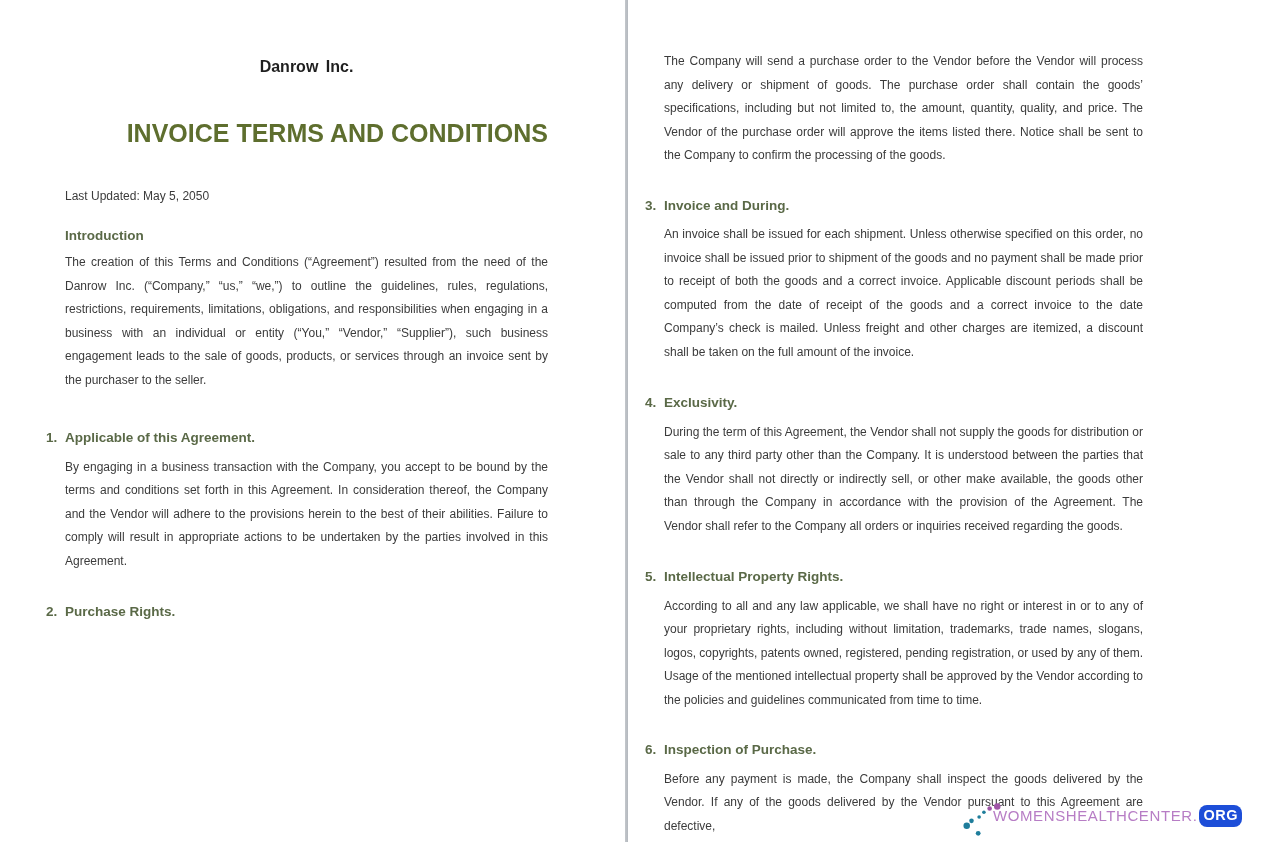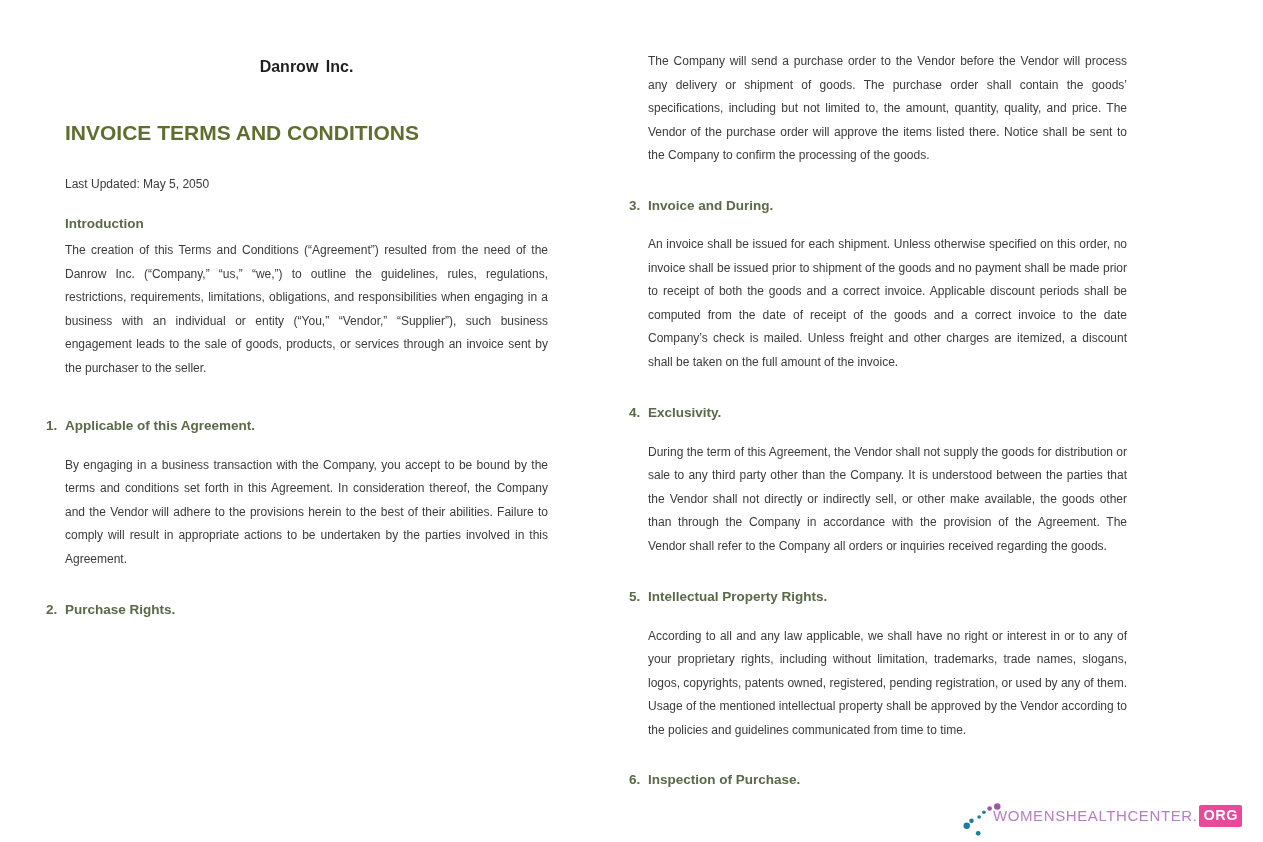--- a/index.html
+++ b/index.html
@@ -23,21 +23,21 @@
     background: #ffffff;
     box-sizing: border-box;
     overflow: hidden;
   }
   .page-left {
     left: 0;
     width: 625px;
     padding: 0 77px 0 65px;
   }
   .page-right {
-    left: 612px;
+    left: 628px;
     width: 579px;
     padding: 50px 64px 0 36px;
   }
   .page-divider {
     position: absolute;
     top: 0;
     left: 625px;
     width: 14px;
     height: 842px;
     background: linear-gradient(90deg, #c3c7cb 0%, #aaafb6 35%, #a2a8af 65%, #878d95 100%);
@@ -46,37 +46,37 @@
     margin-top: 57px;
     text-align: center;
     font-size: 16px;
     font-weight: bold;
     color: #1f1f1f;
     line-height: 20px;
     word-spacing: 3px;
   }
   .doc-title {
     margin: 38px 0 0 0;
-    text-align: left;
-    font-size: 21px;
+    text-align: right;
+    font-size: 25px;
     font-weight: bold;
     line-height: 36px;
     color: #5e6e2e;
     letter-spacing: 0px;
   }
   .contact-block {
     margin-top: 10px;
     text-align: center;
     font-size: 12.5px;
     font-weight: bold;
     color: #1f1f1f;
     line-height: 21px;
   }
   .last-updated {
-    margin: 24px 0 0 0;
+    margin: 36px 0 0 0;
     font-size: 12px;
     line-height: 18px;
     color: #3b3b3b;
   }
   .sec-heading {
     margin: 21px 0 0 0;
     font-size: 13.5px;
     font-weight: bold;
     color: #5a6947;
     line-height: 20px;
@@ -103,21 +103,21 @@
     width: 19px;
     flex: 0 0 19px;
   }
   .num-heading-first {
     margin-top: 34px;
   }
   .num-heading-tight {
     margin-top: 26px;
   }
   .num-body {
-    margin-top: 16px;
+    margin-top: 6px;
   }
   .rp-first-para {
     margin-top: 0;
   }
   
   .watermark {
     position: absolute;
     right: 21px;
     bottom: 5px;
     display: flex;
@@ -132,28 +132,28 @@
   }
   .wm-name {
     font-size: 15px;
     letter-spacing: 0.6px;
     color: #b77dc5;
     line-height: 22px;
     white-space: nowrap;
   }
   .wm-tld {
     display: inline-block;
-    background: #ec4899;
+    background: #1d4ed8;
     color: #ffffff;
     font-size: 14.5px;
     font-weight: bold;
     line-height: 17px;
     padding: 2px 4px 3px 4px;
     margin-left: 2px;
-    border-radius: 2px;
+    border-radius: 8px;
     letter-spacing: 0.5px;
   }
 </style>
 </head>
 <body>
 
 <div class="canvas">
 
   <div class="page page-left">
     <div class="company-name">Danrow Inc.</div>
@@ -208,20 +208,21 @@
         <span>Intellectual Property Rights.</span>
       </div>
       <p class="body-para num-body">According to all and any law applicable, we shall have no right or interest in or to any of your proprietary rights, including without limitation, trademarks, trade names, slogans, logos, copyrights, patents owned, registered, pending registration, or used by any of them. Usage of the mentioned intellectual property shall be approved by the Vendor according to the policies and guidelines communicated from time to time.</p>
     </div>
 
     <div>
       <div class="num-heading num-heading-tight">
         <span class="num">6.</span>
         <span>Inspection of Purchase.</span>
       </div>
+      <p class="body-para num-body">Before any payment is made, the Company shall inspect the goods delivered by the Vendor. If any of the goods delivered by the Vendor pursuant to this Agreement are defective,</p>
     </div>
   </div>
 
   <div class="watermark">
     <svg class="wm-dots" viewBox="0 0 40 44" xmlns="http://www.w3.org/2000/svg">
       <circle cx="36" cy="10" r="3.4" fill="#a055a8"></circle>
       <circle cx="28" cy="12" r="2.4" fill="#a055a8"></circle>
       <circle cx="22" cy="16" r="1.9" fill="#1e7d9b"></circle>
       <circle cx="17" cy="21" r="1.9" fill="#1e7d9b"></circle>
       <circle cx="9" cy="25" r="2.4" fill="#1e7d9b"></circle>

